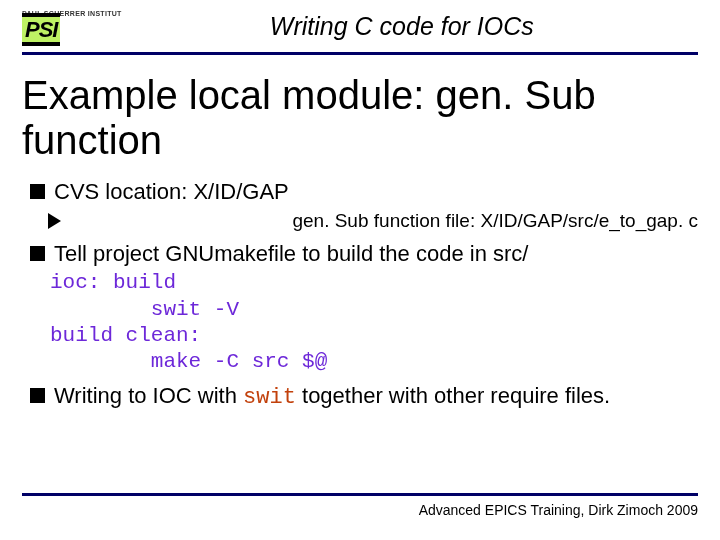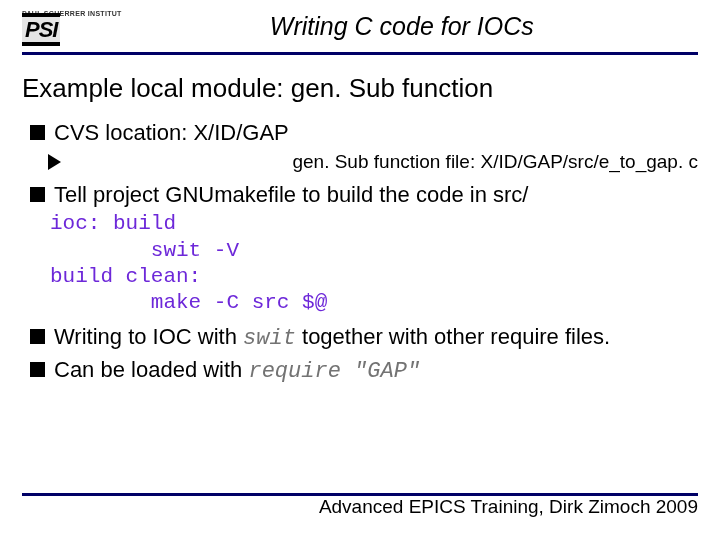--- a/index.html
+++ b/index.html
@@ -39,41 +39,41 @@
   .logo-box {
     display: inline-block;
     position: relative;
   }
   .logo-text {
     font-weight: 900;
     font-style: italic;
     font-size: 22px;
     color: #000;
     letter-spacing: -1px;
-    background: #e5e5e5;
+    background: #bef264;
     padding: 0 3px;
     border-top: 4px solid #000;
     border-bottom: 4px solid #000;
     line-height: 1.1;
   }
   .slide-title {
     flex: 1;
     text-align: center;
     font-style: italic;
     font-weight: normal;
     font-size: 25px;
     padding-right: 30px;
   }
   .hr-thick {
     border: none;
     border-top: 3px solid #000066;
     margin-top: 6px;
   }
   .heading {
-    font-size: 26px;
+    font-size: 40px;
     margin-top: 18px;
     margin-bottom: 14px;
     font-weight: normal;
   }
   .content {
     font-size: 22px;
     line-height: 1.32;
   }
   .b1 {
     display: flex;
@@ -111,36 +111,35 @@
     font-size: 21px;
     color: #6d28d9;
     margin-left: 28px;
     line-height: 1.25;
     white-space: pre;
     margin-top: 2px;
     margin-bottom: 6px;
   }
   .inline-code {
     font-family: "Courier New", monospace;
-    color: #737373;
-    font-style: italic;
+    color: #c2410c;
   }
   .footer-hr {
     position: absolute;
     left: 22px;
     right: 22px;
     bottom: 44px;
     border: none;
     border-top: 3px solid #000066;
   }
   .footer-text {
     position: absolute;
     right: 22px;
     bottom: 22px;
-    font-size: 19px;
+    font-size: 14px;
     color: #000;
   }
 </style>
 </head>
 <body>
 
 <div class="slide">
 
   <div class="header-row">
     <div class="logo-block">
@@ -177,25 +176,19 @@
 build clean:
         make -C src $@</div>
 
     <div class="b1">
       <span class="sq"></span>
       <span>
         <span>Writing to IOC with </span><span class="inline-code">swit</span><span> together with other require files.</span>
       </span>
     </div>
 
-    <div class="b1">
-      <span class="sq"></span>
-      <span>
-        <span>Can be loaded with </span><span class="inline-code">require "GAP"</span>
-      </span>
-    </div>
 
   </div>
 
   <hr class="footer-hr">
   <div class="footer-text">Advanced EPICS Training, Dirk Zimoch 2009</div>
 
 </div>
 
 </body></html>

